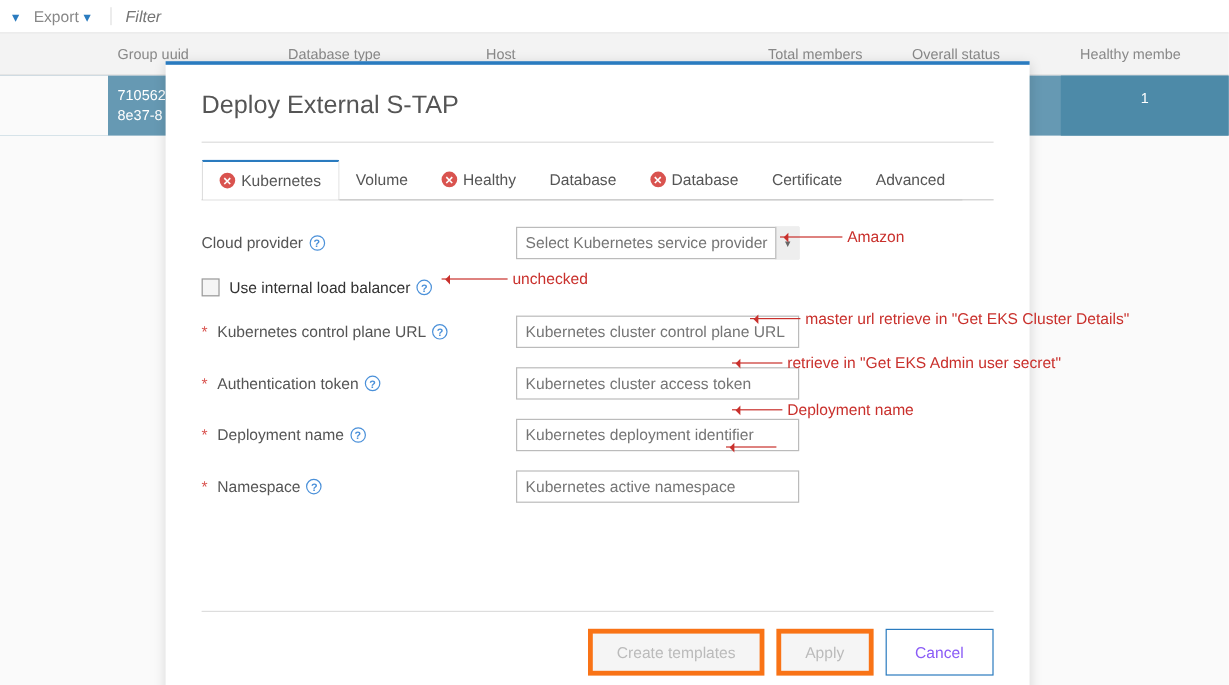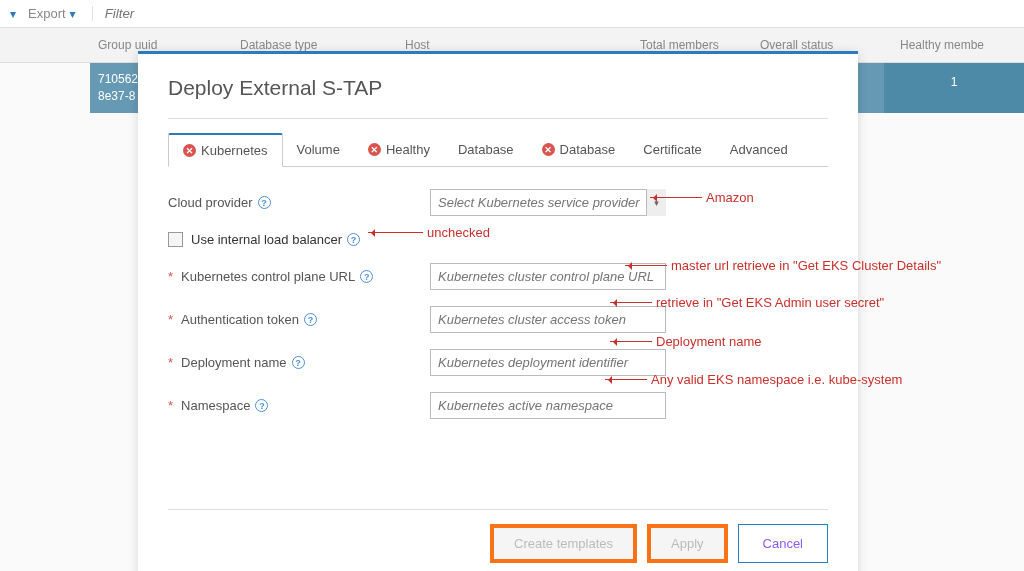--- a/index.html
+++ b/index.html
@@ -146,21 +146,20 @@
       justify-content: center;
       color: #4a90d9;
       font-size: 9px;
       font-weight: bold;
       cursor: pointer;
     }
     .form-select, .form-input {
       width: 236px;
       padding: 5px 7px;
       border: 1px solid #bbb;
-      font-style: italic;
       color: #888;
       font-size: 13px;
       background: #fff;
       outline: none;
     }
     .form-select {
       appearance: none;
       position: relative;
     }
     .select-wrap {
@@ -356,14 +355,13 @@
 <div class="annot" style="top:295px; left:610px">
   <span class="arrow-l" style="width:42px"></span>
   <span>retrieve in  "Get EKS Admin user secret"</span>
 </div>
 <div class="annot" style="top:334px; left:610px">
   <span class="arrow-l" style="width:42px"></span>
   <span>Deployment name</span>
 </div>
 <div class="annot" style="top:372px; left:605px">
   <span class="arrow-l" style="width:42px"></span>
-  <span>Any valid EKS namespace i.e. kube-system</span>
 </div>
 
 </body></html>

